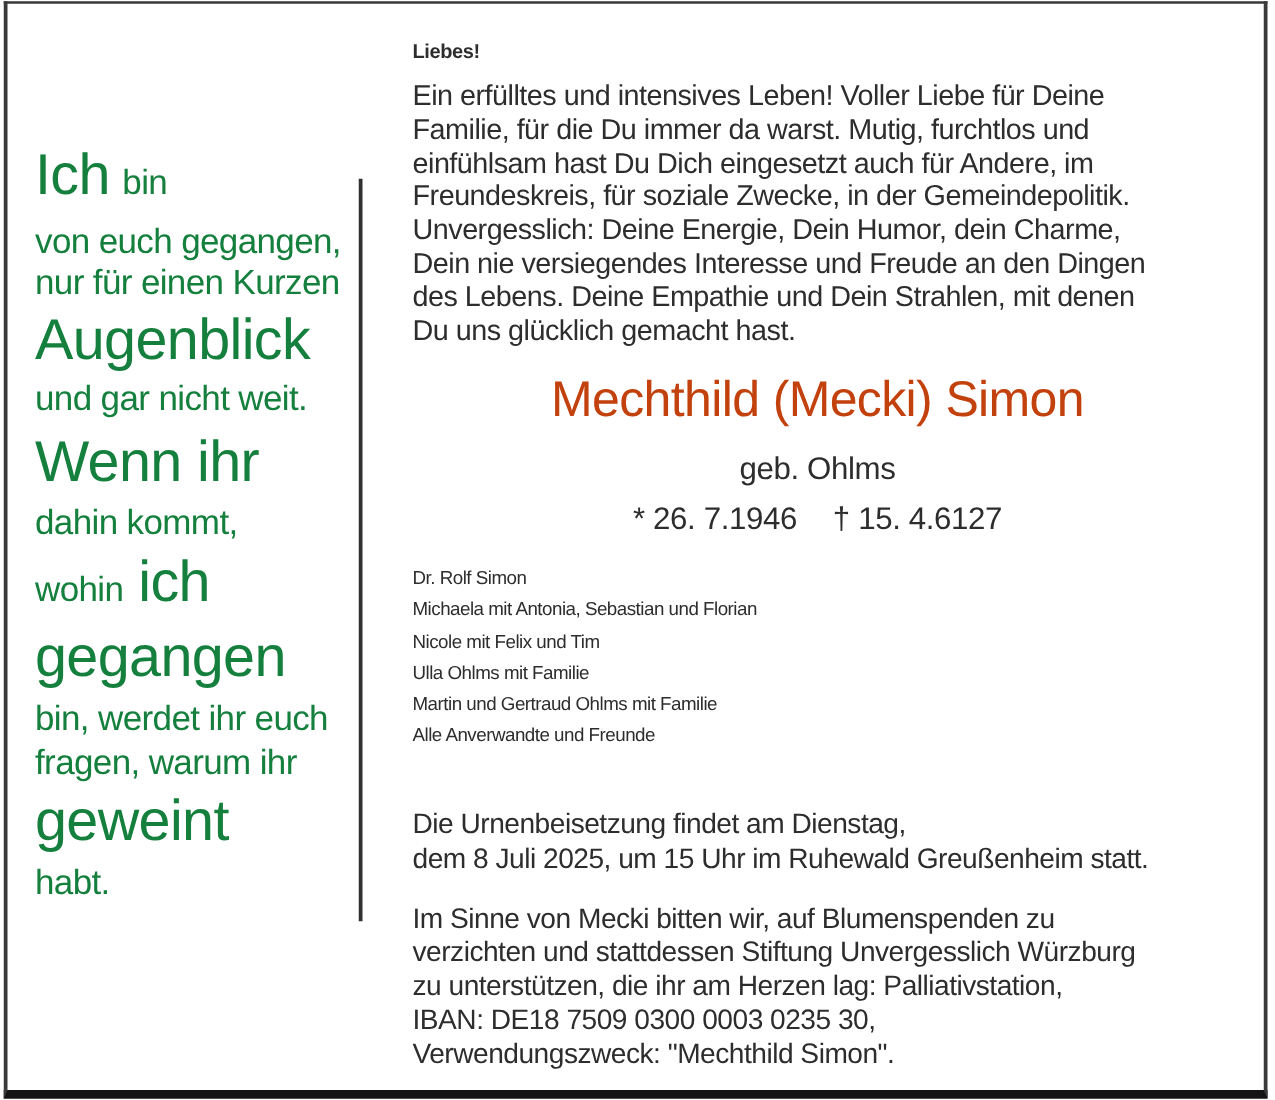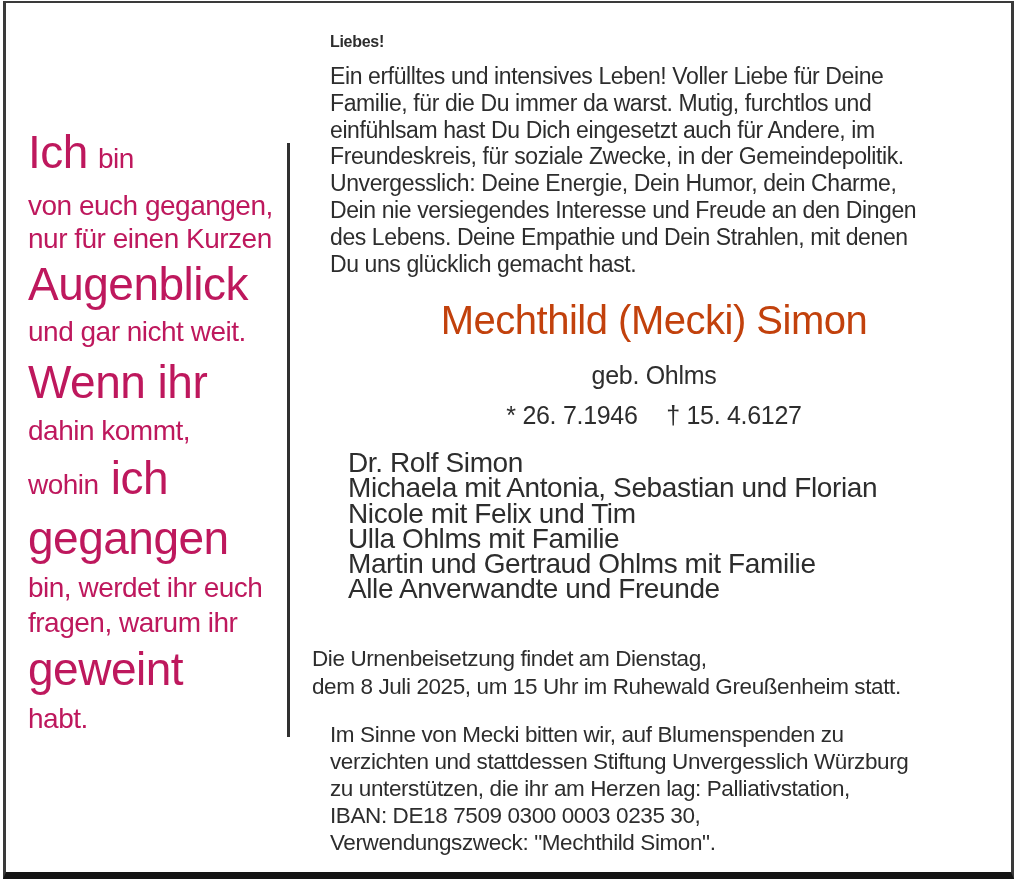--- a/index.html
+++ b/index.html
@@ -24,23 +24,23 @@
     border-top: 2px solid #3a3a3a;
     border-left: 3px solid #3a3a3a;
     border-right: 3px solid #3a3a3a;
     border-bottom: 7px solid #141414;
     pointer-events: none;
   }
   
   .poem {
     position: absolute;
     left: 28px;
-    top: 129px;
+    top: 116px;
     width: 256px;
-    color: #be185d;
+    color: #15803d;
   }
   .pl {
     line-height: 1.0;
     letter-spacing: -0.5px;
     white-space: nowrap;
   }
   .pl .big   { font-size: 46px; }
   .pl .med   { font-size: 28px; }
   .pl .after { margin-left: 10px; }
   .pl .before{ margin-right: 12px; }
@@ -103,30 +103,30 @@
     letter-spacing: -0.3px;
   }
   .dates-line {
     font-size: 25px;
     margin-top: 12px;
     letter-spacing: -0.3px;
   }
   .death-part { margin-left: 22px; }
   .mourners {
     position: absolute;
-    left: 348px;
+    left: 330px;
     top: 450px;
     width: 655px;
-    font-size: 28px;
+    font-size: 15px;
     line-height: 25.3px;
     letter-spacing: -0.4px;
   }
   .funeral {
     position: absolute;
-    left: 312px;
+    left: 330px;
     top: 645px;
     width: 660px;
     font-size: 22.5px;
     line-height: 27.5px;
     letter-spacing: -0.4px;
   }
   .donation {
     position: absolute;
     left: 330px;
     top: 721px;

